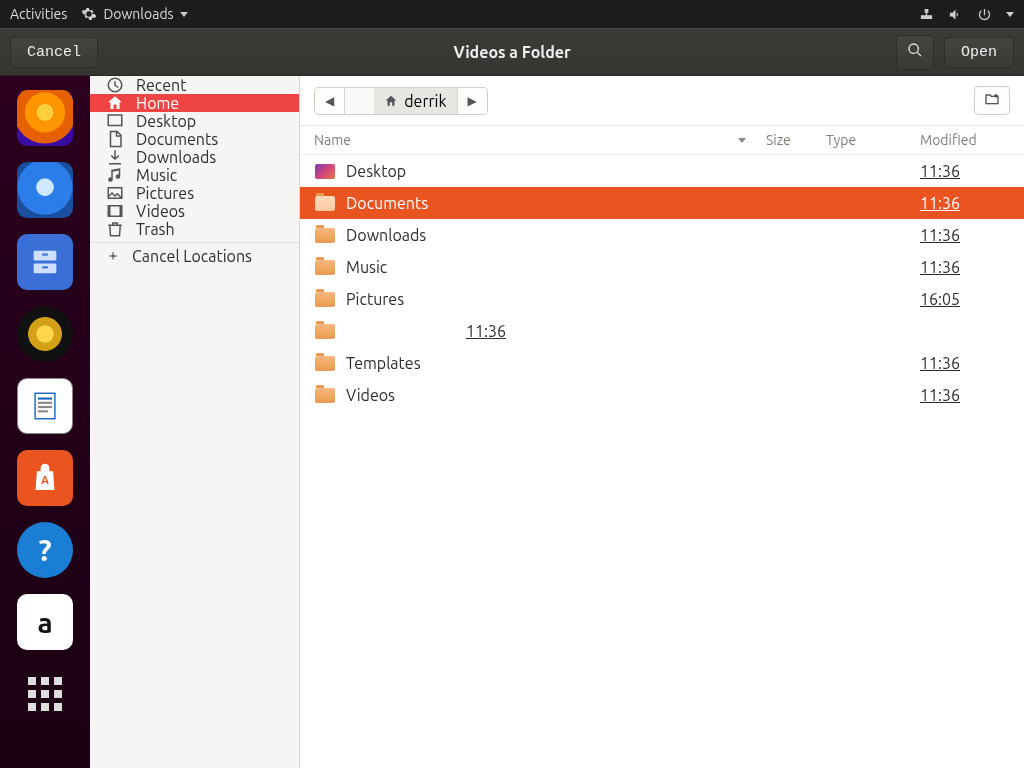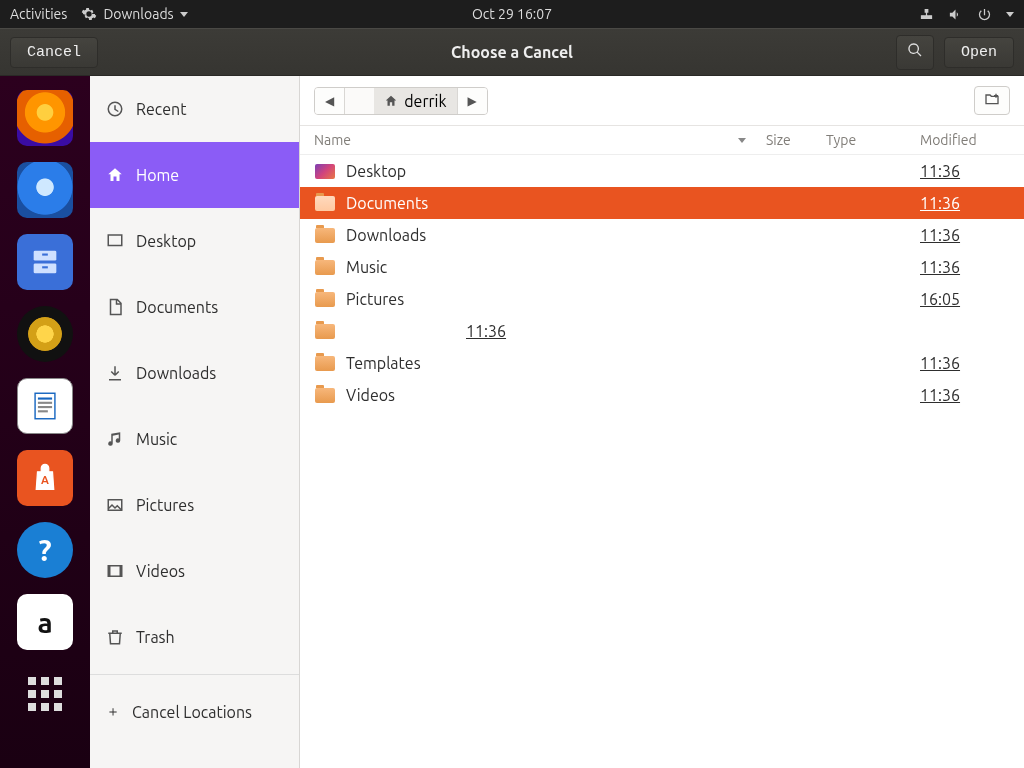--- a/index.html
+++ b/index.html
@@ -45,23 +45,23 @@
     width:56px; height:56px; border-radius:10px; display:flex; align-items:center; justify-content:center;
     font-size:28px; color:#fff;
   }
 
   
   .sidebar {
     width:210px; background:#f6f5f4; border-right:1px solid #d8d6d4;
     display:flex; flex-direction:column; font-size:16px; color:#2e2e2e;
   }
   .sb-item {
-    display:flex; align-items:center; gap:12px; padding:24px 16px; cursor:pointer;
-  }
-  .sb-item.active { background:#8b5cf6; color:#fff; }
+    display:flex; align-items:center; gap:12px; padding:0 16px; cursor:pointer;
+  }
+  .sb-item.active { background:#ef4444; color:#fff; }
   .sb-item svg { width:18px; height:18px; fill:#555; }
   .sb-item.active svg { fill:#fff; }
   .sb-sep { height:1px; background:#ddd; margin:4px 0;}
   .sb-other .plus { font-size:14px; }
 
   
   .filepane { flex:1; display:flex; flex-direction:column; min-width:0; background:#fff;}
   .pathbar {
     height:50px; display:flex; align-items:center; padding:0 14px; gap:6px;
     border-bottom:1px solid #e6e4e2;
@@ -120,38 +120,37 @@
   <div class="left">
     <span>Activities</span>
     <span class="appmenu">
       <svg width="16" height="16" viewBox="0 0 24 24">
           <path d="M12 8a4 4 0 1 0 0 8 4 4 0 0 0 0-8zm9 4a7 7 0 0 1-.1 1.2l2 1.6-2 3.4-2.4-1a7 7 0 0 1-2 1.2l-.4 2.6h-4l-.4-2.6a7 7 0 0 1-2-1.2l-2.4 1-2-3.4 2-1.6A7 7 0 0 1 3 12a7 7 0 0 1 .1-1.2l-2-1.6 2-3.4 2.4 1a7 7 0 0 1 2-1.2L7.9 3h4l.4 2.6a7 7 0 0 1 2 1.2l2.4-1 2 3.4-2 1.6c.1.4.1.8.1 1.2z"></path>
         </svg>
       <span>Downloads</span>
       <span class="caret-down"></span>
     </span>
   </div>
-  <div class="center">Oct 29  16:07</div>
   <div class="right">
     <svg width="15" height="15" viewBox="0 0 24 24">
         <path d="M4 18h4v-4H4v4zm6 0h4v-4h-4v4zm6 0h4v-4h-4v4zM10 4h4v4h-4V4zm2 4v6" stroke="#ccc" stroke-width="2" fill="#ccc"></path>
       </svg>
     <svg width="15" height="15" viewBox="0 0 24 24">
         <path d="M3 9v6h4l5 5V4L7 9H3zm13 3a4 4 0 0 0-2-3.5v7A4 4 0 0 0 16 12z"></path>
       </svg>
     <svg width="15" height="15" viewBox="0 0 24 24">
         <path d="M13 3h-2v10h2V3zm4.8 2.2l-1.4 1.4A7 7 0 1 1 7.6 6.6L6.2 5.2a9 9 0 1 0 11.6 0z"></path>
       </svg>
     <span class="caret-down"></span>
   </div>
 </div>
 
 <div class="headerbar">
   <button class="hb-btn">Cancel</button>
-  <div class="title">Choose a Cancel</div>
+  <div class="title">Videos a Folder</div>
   <div class="spacer"></div>
   <button class="hb-btn icon">
     <svg width="16" height="16" viewBox="0 0 24 24" fill="#ddd">
         <path d="M10 2a8 8 0 1 0 4.9 14.3l5.4 5.4 1.4-1.4-5.4-5.4A8 8 0 0 0 10 2zm0 2a6 6 0 1 1 0 12 6 6 0 0 1 0-12z"></path>
       </svg>
   </button>
   <button class="hb-btn">Open</button>
 </div>
 
 <div class="main">

